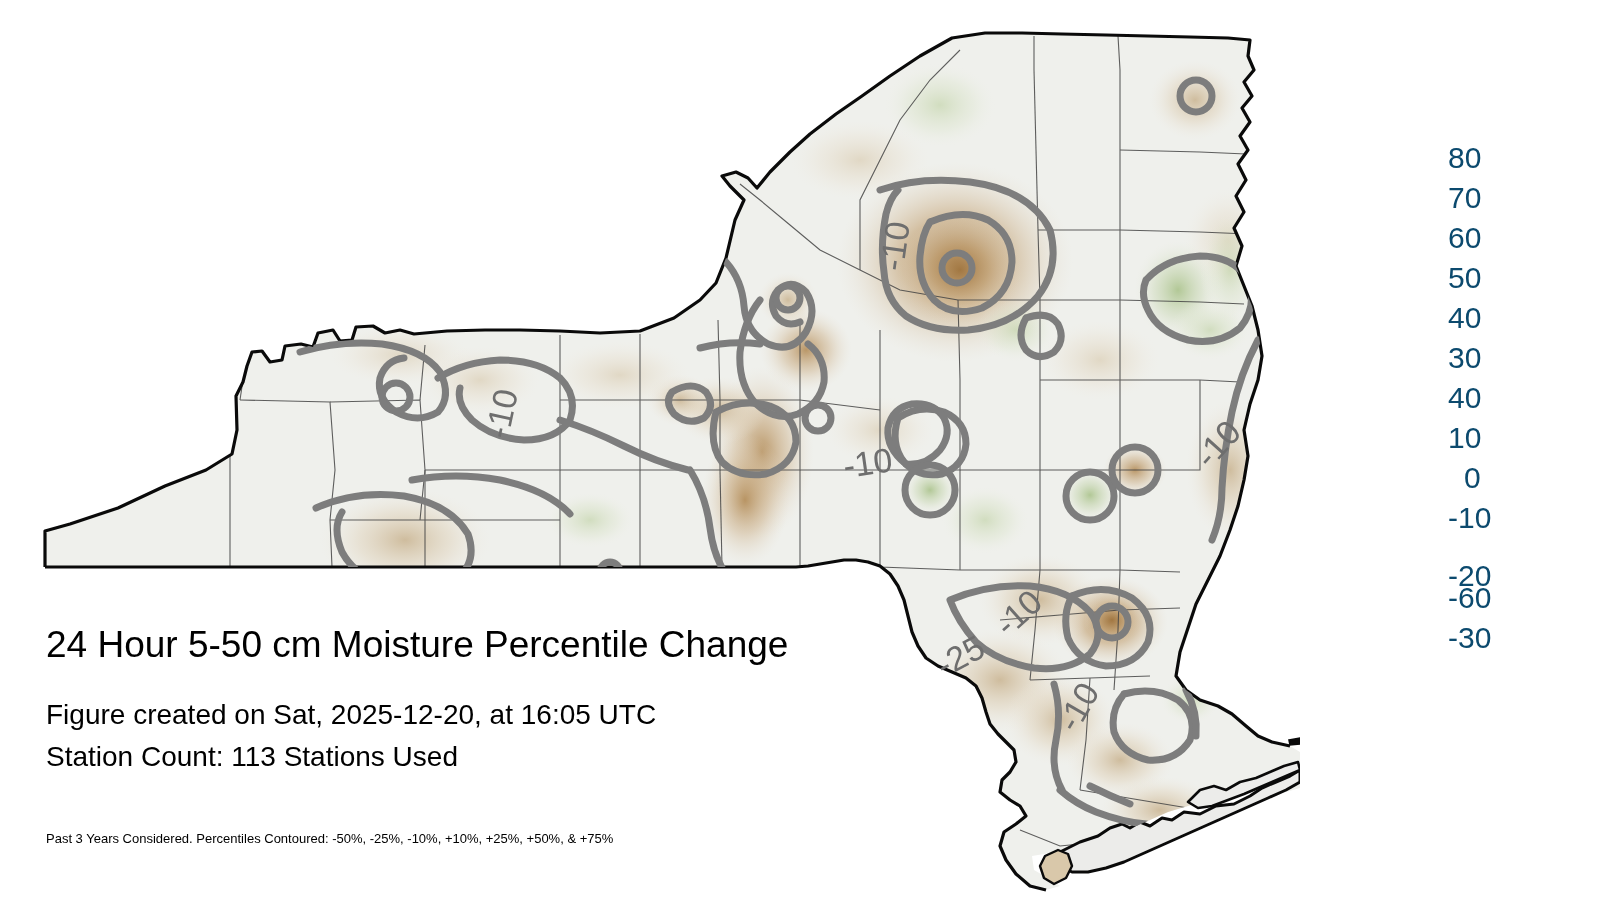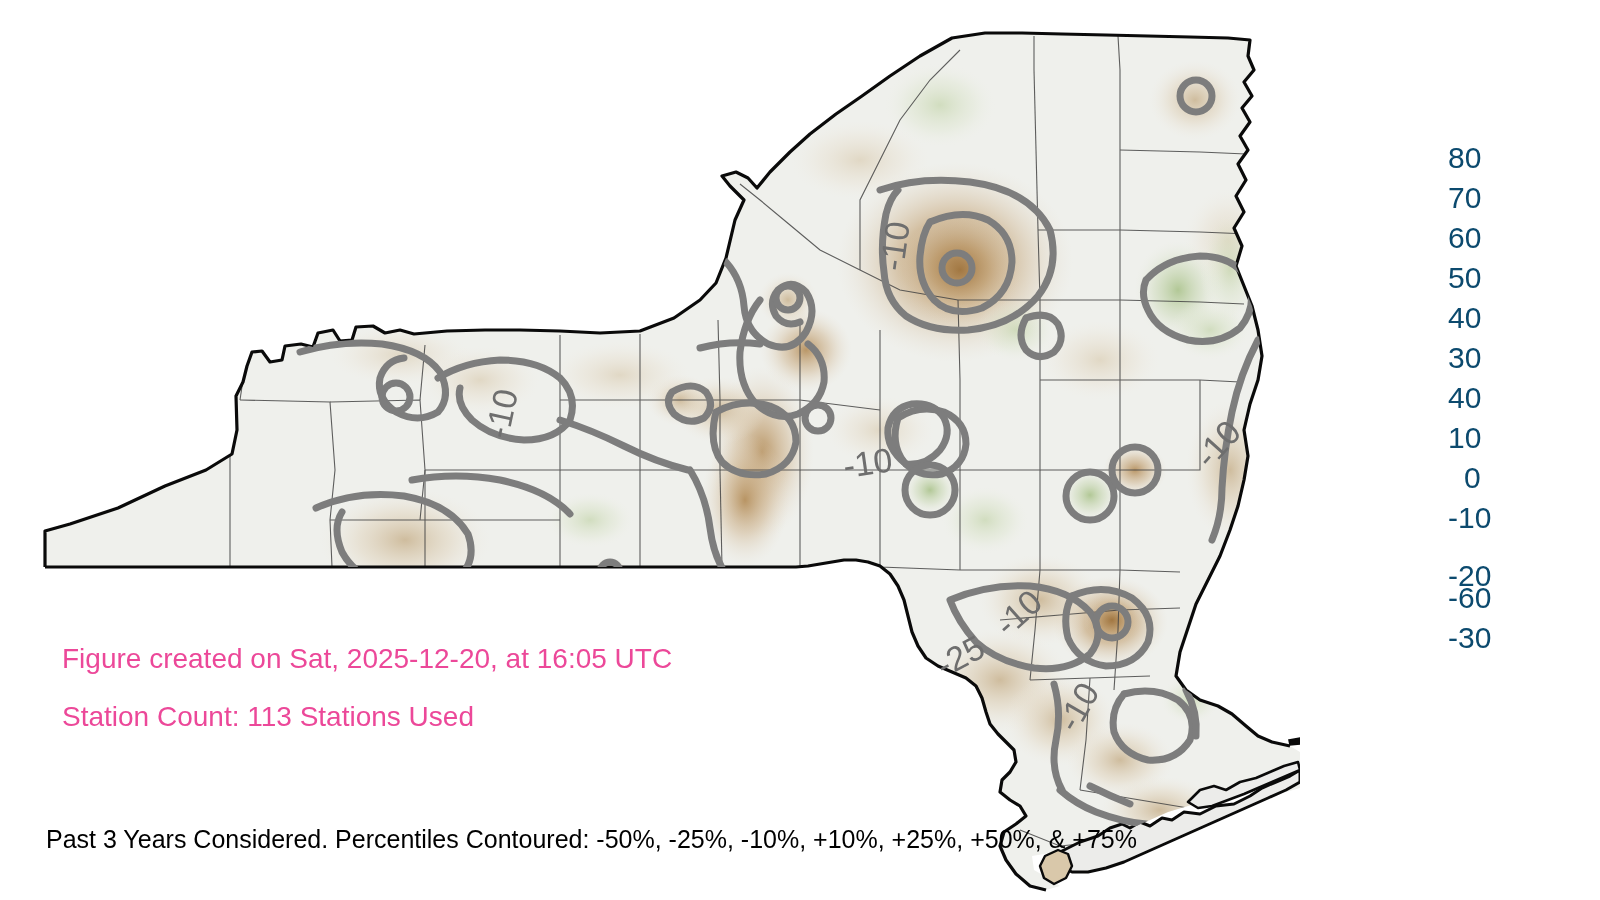--- a/index.html
+++ b/index.html
@@ -42,22 +42,22 @@
       #52842f 34%, #6d9851 41%, #8cae6f 48%, #aec596 55%,
       #cfdcbd 62%, #e7ebdd 68%, #f1f0ea 72%, #f3eee5 76%,
       #eee3d0 81%, #e4d3b7 86%, #d6c09c 91%, #c2a47c 96%, #ae9069 100%);
   }
   .cb-labels{position:absolute;left:118px;top:0;width:120px;height:500px;}
   .cb-label{position:absolute;left:0;font-size:30px;line-height:30px;color:#0c4a6e;white-space:nowrap;margin-top:28px;}
 
   
   #text-block{position:absolute;left:46px;top:622px;width:1150px;}
   #title{font-size:37px;line-height:46px;letter-spacing:0px;color:#000;margin:0 0 26px 0;}
-  .sub{font-size:28px;line-height:42px;color:#ec4899;margin:16px;}
-  #footnote{position:absolute;left:46px;top:826px;font-size:25px;line-height:26px;color:#000;white-space:nowrap;}
+  .sub{font-size:28px;line-height:42px;color:#000000;margin:0;}
+  #footnote{position:absolute;left:46px;top:826px;font-size:13px;line-height:26px;color:#000;white-space:nowrap;}
 </style>
 </head>
 <body>
 
 <div id="logo">
   <svg viewBox="0 0 360 130" width="360" height="130">
 
     <path fill="#eda600" d="M88,22 L95,10 L104,16 L112,6 L120,14 L131,4 L140,12 L150,5 L158,14 L163,30
          L160,48 L152,62 L150,80 L142,96 L136,112 L127,124 L115,128 L104,120 L96,108
          L84,104 L72,106 L58,100 L44,96 L22,92 L14,82 L20,70 L12,58 L20,48 L36,44
@@ -367,16 +367,17 @@
     <div class="cb-label" style="top:277px;">10</div>
     <div class="cb-label" style="top:317px;left:16px;">0</div>
     <div class="cb-label" style="top:357px;">-10</div>
     <div class="cb-label" style="top:415px;">-20</div>
     <div class="cb-label" style="top:437px;">-60</div>
     <div class="cb-label" style="top:477px;">-30</div>
   </div>
 </div>
 
 <div id="text-block">
+  <div id="title">24 Hour 5-50 cm Moisture Percentile Change</div>
   <div class="sub">Figure created on Sat, 2025-12-20, at 16:05 UTC</div>
   <div class="sub">Station Count: 113 Stations Used</div>
 </div>
 <div id="footnote">Past 3 Years Considered. Percentiles Contoured: -50%, -25%, -10%, +10%, +25%, +50%, &amp; +75%</div>
 
 </body></html>

